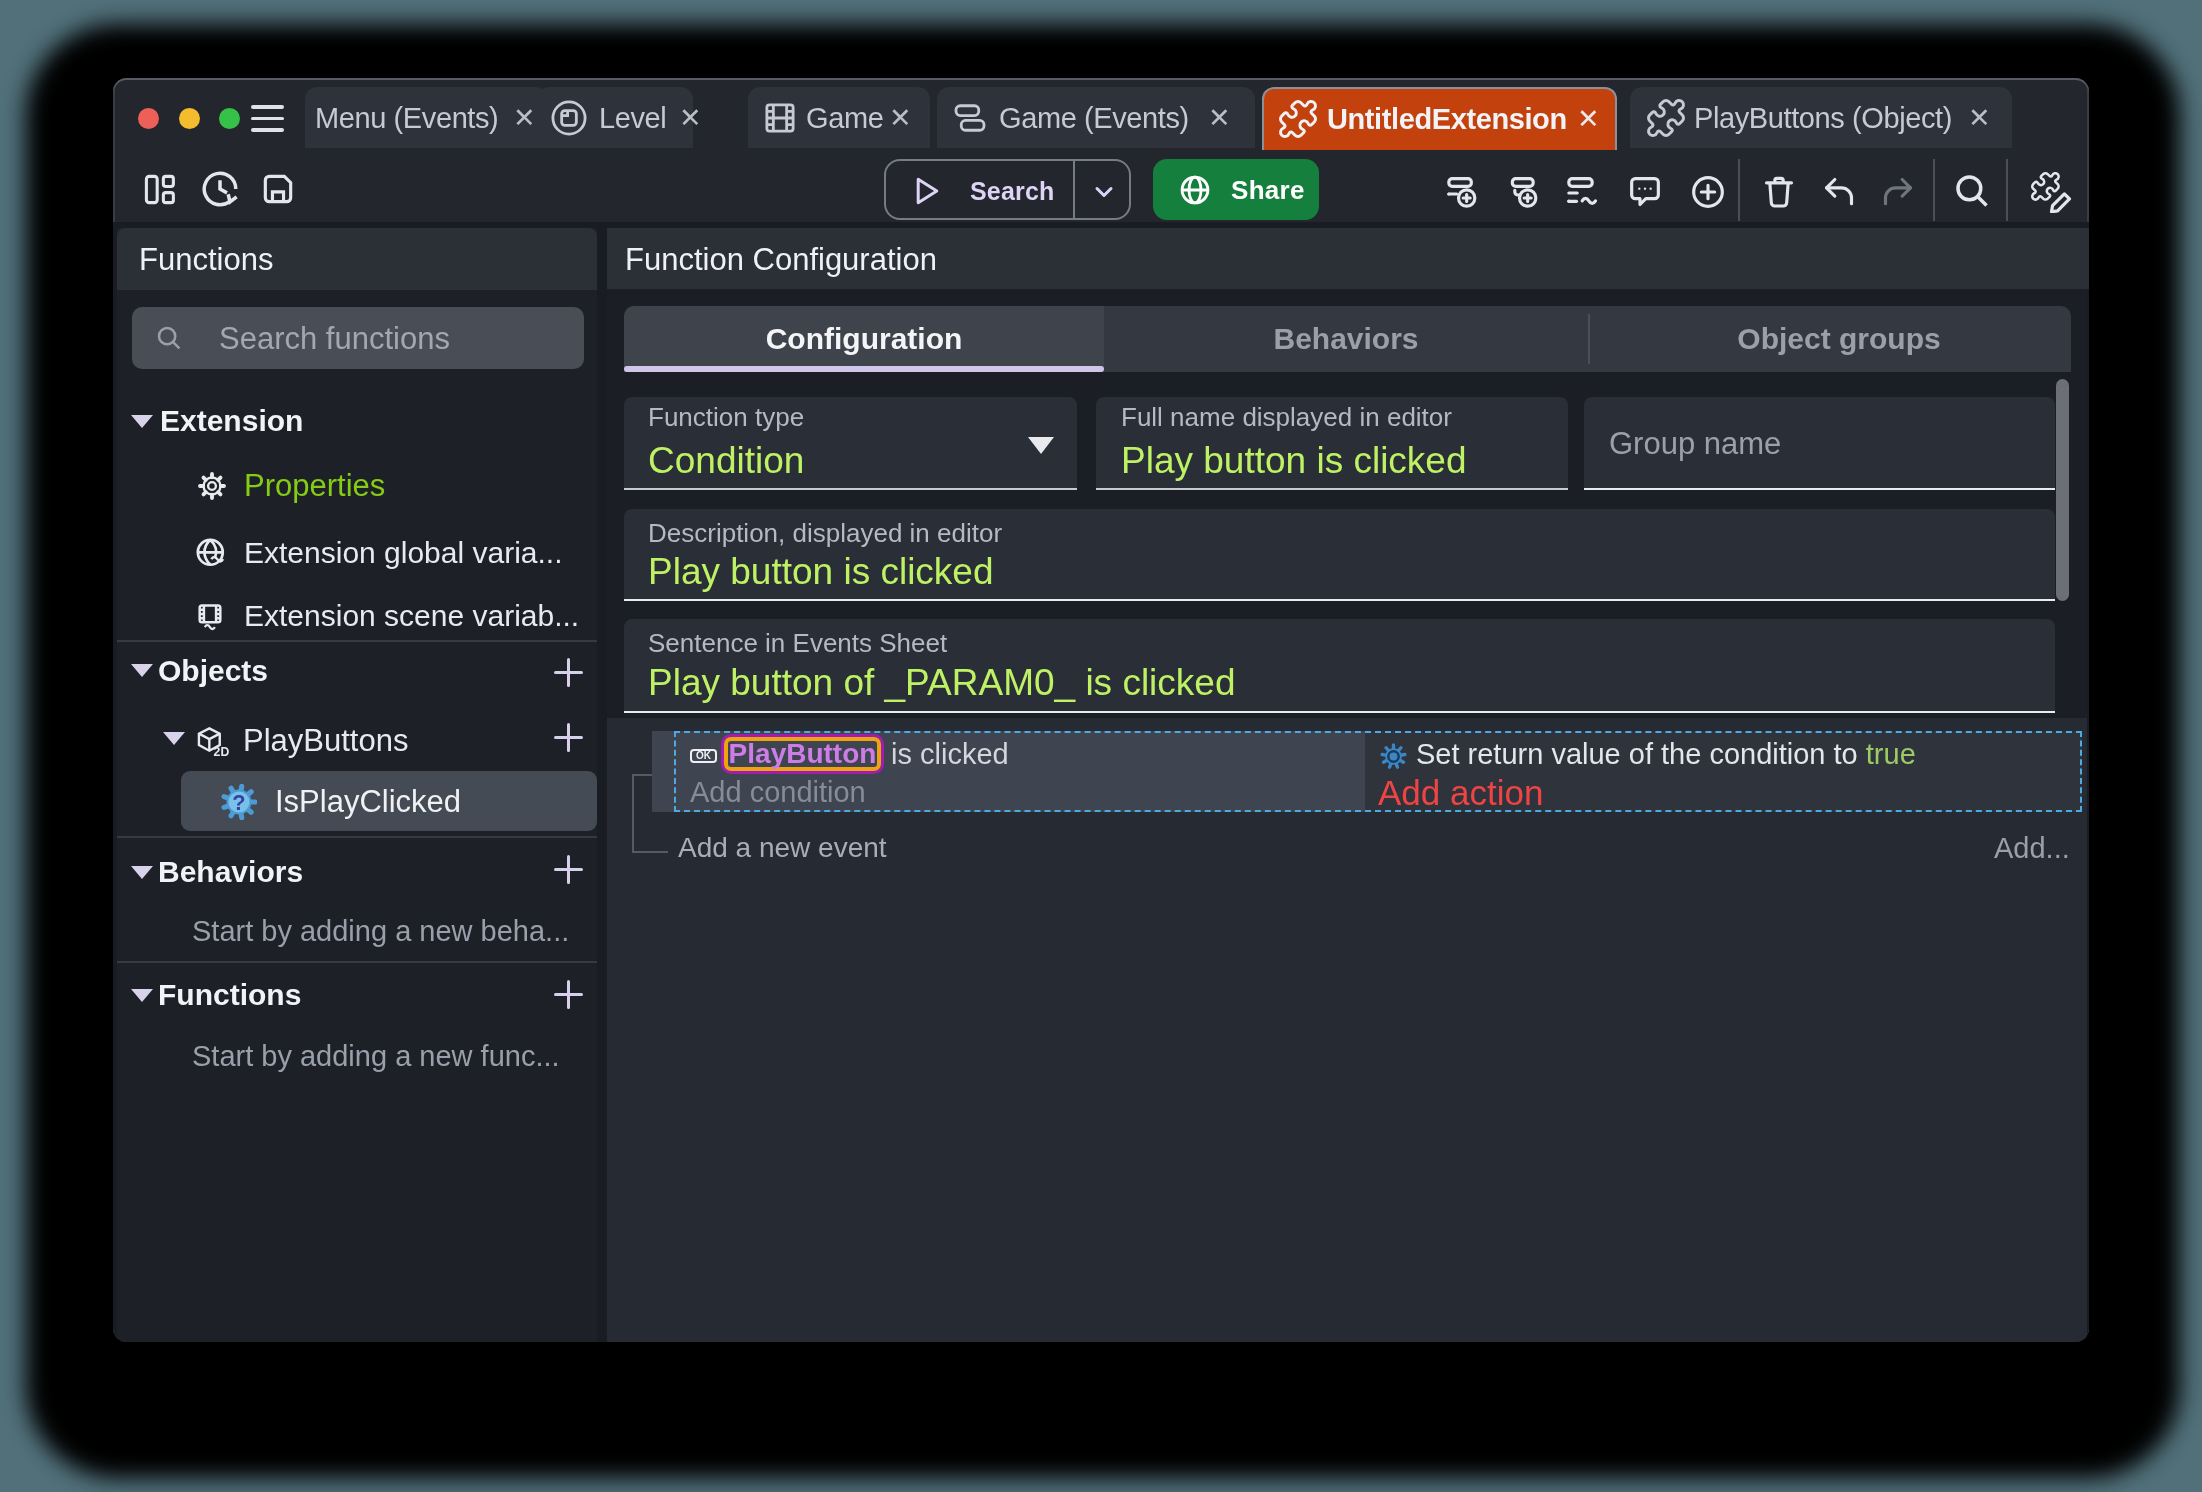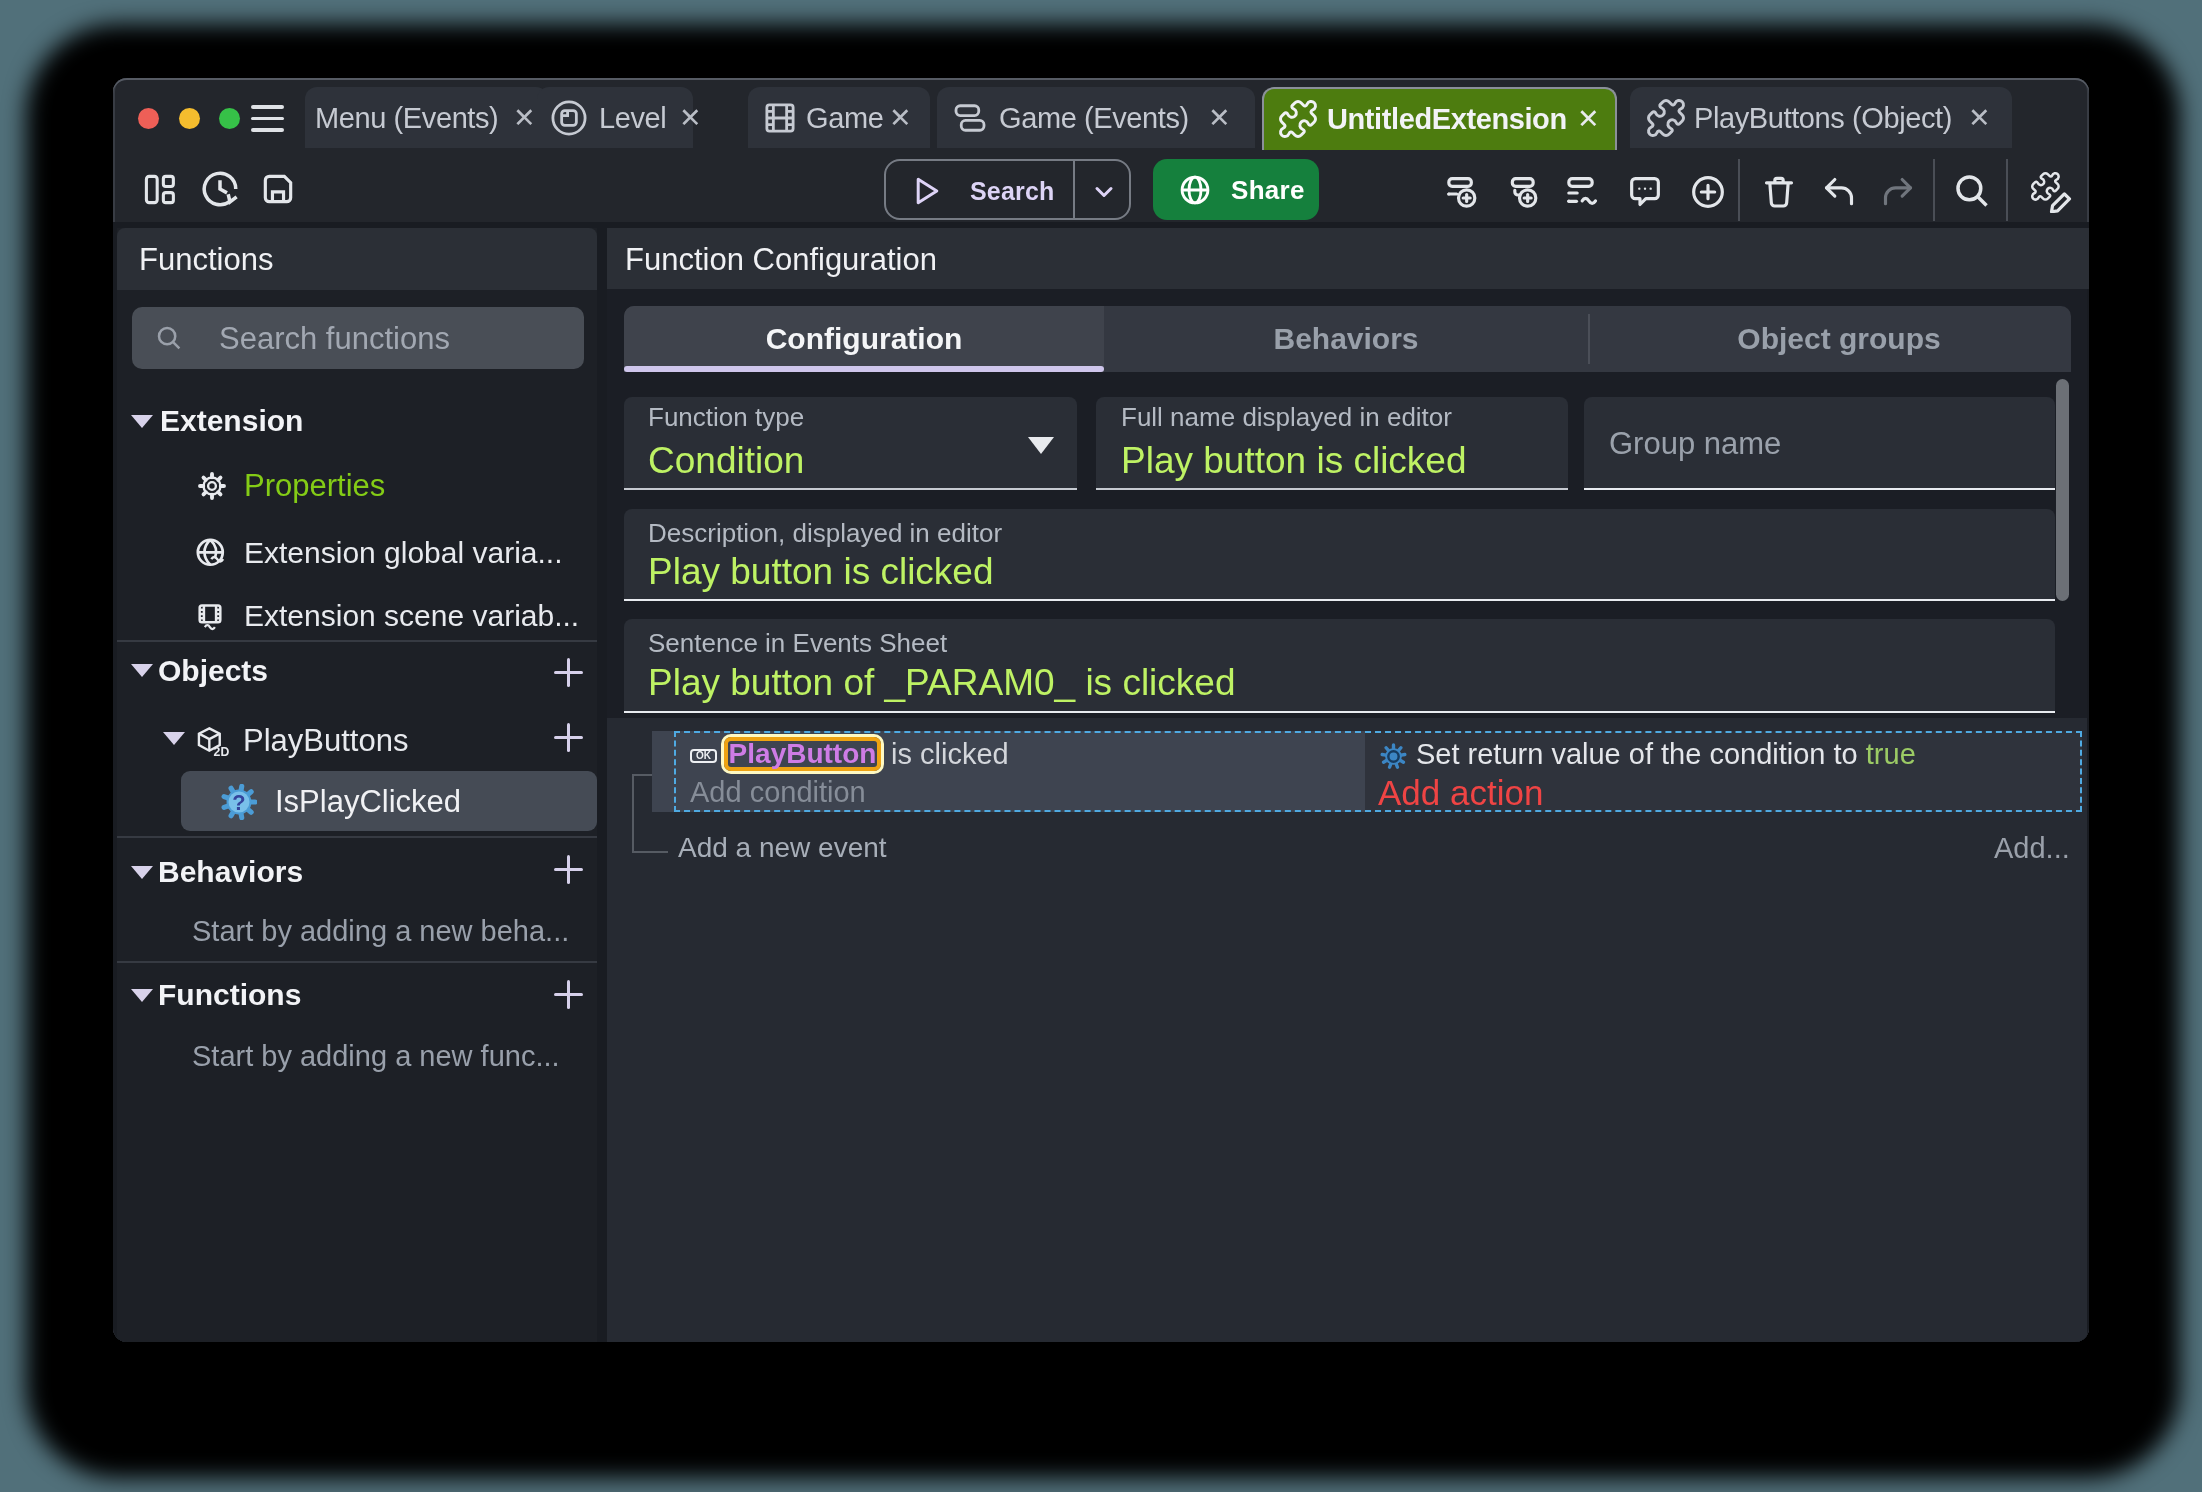--- a/index.html
+++ b/index.html
@@ -6,21 +6,21 @@
 #halo{position:absolute;left:26px;top:24px;width:2154px;height:1454px;background:#000;border-radius:92px;filter:blur(11px)}
 #win{position:absolute;left:113px;top:78px;width:1976px;height:1264px;background:#23262c;border-radius:14px;overflow:hidden;box-shadow:inset 0 2px 0 #565b64,inset 2px 0 0 #383c44,inset -2px 0 0 #383c44,inset 0 -2px 0 #383c44}
 .abs{position:absolute}
 .txt{position:absolute;white-space:nowrap;line-height:1}
 .vc{transform:translateY(-50%)}
 svg{display:block}
 
 .tl{position:absolute;width:21px;height:21px;border-radius:50%;top:30px}
 
 .tab{position:absolute;top:9px;height:61px;background:#2e323a;border-radius:12px 12px 0 0;color:#c6cad2}
-.tab.active{background:#4d7c0f;border:2px solid #8b9099;border-bottom:none;color:#f2f3f6}
+.tab.active{background:#c2410c;border:2px solid #8b9099;border-bottom:none;color:#f2f3f6}
 .tabx{position:absolute;font-size:27px;color:#b9bdc5}
 
 #backdrop{position:absolute;left:0;top:144px;width:1976px;height:1120px;background:#191c22}
 #lpanel{position:absolute;left:4px;top:150px;width:480px;height:1114px;background:#1d2026}
 #lphead{position:absolute;left:0;top:0;width:480px;height:62px;background:#2b2f36;border-radius:8px 8px 0 0}
 #rpanel{position:absolute;left:494px;top:150px;width:1480px;height:1114px;background:#1b1e25}
 #rphead{position:absolute;left:0;top:0;width:1555px;height:61px;background:#2b2f36;border-radius:0 8px 0 0}
 .hdtxt{font-size:31px;color:#f0f1f4}
 .sec{font-weight:bold;font-size:30px;color:#f2f3f6}
 .tri{position:absolute;width:0;height:0;border-left:11px solid transparent;border-right:11px solid transparent;border-top:13px solid #d8d2ea}
@@ -277,21 +277,21 @@
     </div>
     <div class="abs" style="left:1449px;top:151px;width:13px;height:222px;background:#6c7076;border-radius:7px"></div>
 
     <div class="abs" style="left:0;top:490px;width:1480px;height:624px;background:#262a32">
       <div class="abs" style="left:45px;top:13px;width:1430px;height:81px;background:#2f333c"></div>
       <div class="abs" style="left:45px;top:13px;width:713px;height:81px;background:#3e4450"></div>
       <div class="abs" style="left:67px;top:13px;width:1408px;height:81px;border:2px dashed #4faae2"></div>
       <div class="abs" style="left:83px;top:31px;width:27px;height:14px;border:2px solid #eef0f3;border-radius:4px">
         <span class="txt" style="position:absolute;left:50%;top:50%;transform:translate(-50%,-50%);font-size:10px;font-weight:bold;color:#eef0f3">OK</span>
       </div>
-      <div class="abs" style="left:114px;top:16px;width:163px;height:40px;border:3px solid #fef9c3;border-radius:10px">
+      <div class="abs" style="left:114px;top:16px;width:163px;height:40px;border:3px solid #a21caf;border-radius:10px">
         <div class="abs" style="left:0;top:0;width:157px;height:34px;border:4px solid #efa312;border-radius:7px"></div>
         <span class="txt" style="position:absolute;left:50%;top:50%;transform:translate(-50%,-50%);font-size:28px;font-weight:bold;color:#ce7ce6">PlayButton</span>
       </div>
       <span class="txt vc" style="left:284px;top:36px;font-size:29px;color:#d3d6db">is clicked</span>
       <span class="txt vc" style="left:83px;top:74px;font-size:29px;color:#868d98">Add condition</span>
       <svg class="abs" style="left:773px;top:25px" width="27" height="27" viewBox="0 0 24 24">
           <path d="M12.00 5.20L12.00 1.80M16.37 6.79L18.56 4.19M18.70 10.82L22.05 10.23M17.89 15.40L20.83 17.10M14.33 18.39L15.49 21.58M9.67 18.39L8.51 21.58M6.11 15.40L3.17 17.10M5.30 10.82L1.95 10.23M7.63 6.79L5.44 4.19" stroke="#3c86c4" stroke-width="3" stroke-linecap="round" fill="none"></path>
           <circle cx="12" cy="12" r="7.4" fill="#3c86c4"></circle>
           <circle cx="12" cy="12" r="4.6" fill="none" stroke="#173c60" stroke-width="2.2"></circle>
         </svg>

